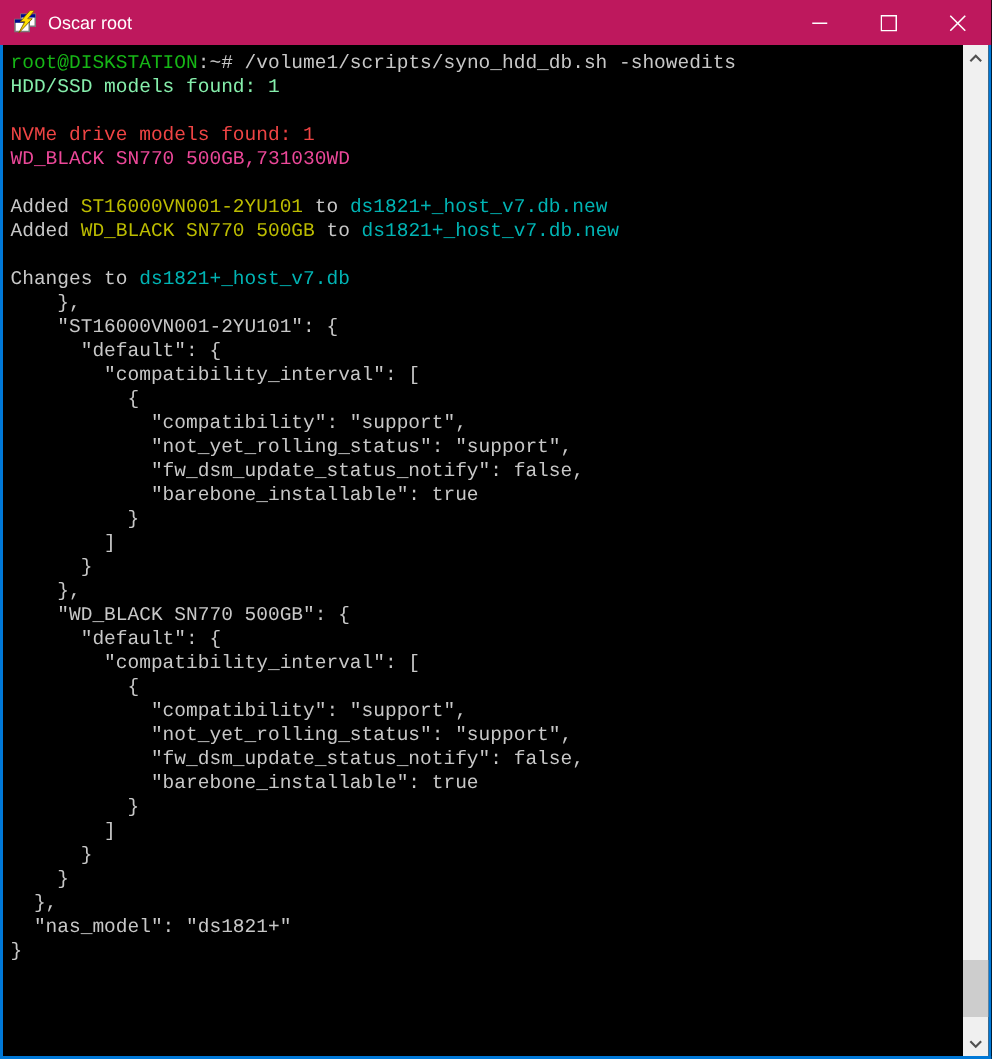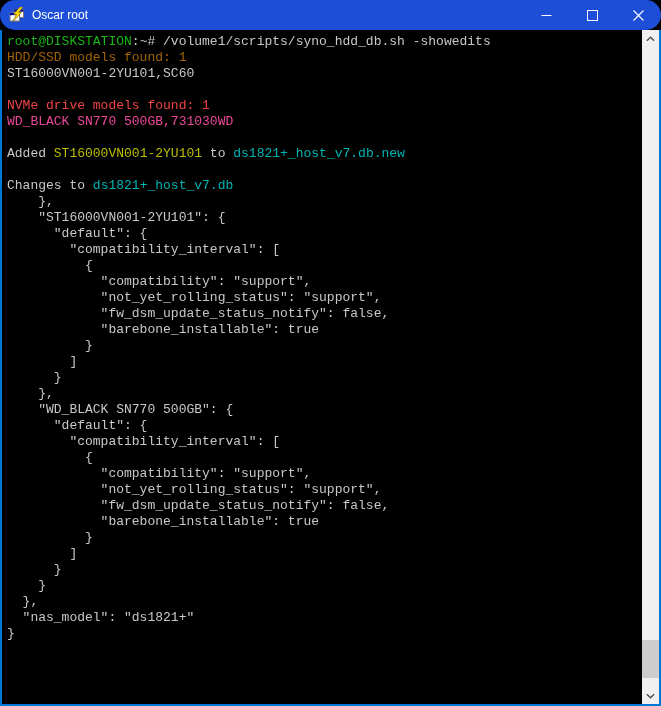--- a/index.html
+++ b/index.html
@@ -33,21 +33,21 @@
   .sb-up { top:0; }
   .sb-down { bottom:0; }
   .sb-thumb { position:absolute; left:0; top:610px; width:17px; height:38px;
               background:#cdcdcd; }
 </style>
 </head>
 <body>
 
 <div class="window">
 
-  <div class="titlebar" style="background: #1d4ed8; border-radius: 15px;">
+  <div class="titlebar" style="background: #be185d;">
     <svg class="app-icon" viewBox="0 0 16 16">
       <rect x="5" y="2.5" width="9.5" height="8" fill="#ffffff" stroke="#7a7a7a" stroke-width="1"></rect>
       <rect x="5" y="2.5" width="9.5" height="2.2" fill="#000a8c"></rect>
       <rect x="1" y="6" width="9.5" height="8" fill="#ffffff" stroke="#7a7a7a" stroke-width="1"></rect>
       <rect x="1" y="6" width="9.5" height="2.2" fill="#000a8c"></rect>
       <polygon points="11,0 4.5,7.5 7.5,7.5 3.5,15 12.5,5.5 9.5,5.5 14,0" fill="#ffe000" stroke="#7a5c00" stroke-width="0.6"></polygon>
     </svg>
     <span class="title-text">Oscar root</span>
     <div class="caption-buttons">
       <div class="cap-btn">
@@ -65,27 +65,27 @@
           <line x1="0.5" y1="0.5" x2="10.5" y2="10.5" stroke="#ffffff" stroke-width="1.1"></line>
           <line x1="10.5" y1="0.5" x2="0.5" y2="10.5" stroke="#ffffff" stroke-width="1.1"></line>
         </svg>
       </div>
     </div>
   </div>
 
   <div class="body" style="border-color: rgb(0, 120, 215);">
     <div class="terminal">
         <div class="term-line"><span style="color: rgb(22, 182, 22);">root@DISKSTATION</span><span style="color: rgb(200, 200, 200);">:~# /volume1/scripts/syno_hdd_db.sh -showedits</span></div>
-        <div class="term-line"><span style="color: #a16207;">HDD/SSD models found: 1</span></div>
-        <div class="term-line"><span style="color: rgb(200, 200, 200);">ST16000VN001-2YU101,SC60</span></div>
+        <div class="term-line"><span style="color: #86efac;">HDD/SSD models found: 1</span></div>
         <div class="term-line"></div>
         <div class="term-line"><span style="color: #ef4444;">NVMe drive models found: 1</span></div>
         <div class="term-line"><span style="color: #ec4899;">WD_BLACK SN770 500GB,731030WD</span></div>
         <div class="term-line"></div>
         <div class="term-line"><span style="color: rgb(200, 200, 200);">Added </span><span style="color: rgb(188, 188, 0);">ST16000VN001-2YU101</span><span style="color: rgb(200, 200, 200);"> to </span><span style="color: rgb(0, 180, 180);">ds1821+_host_v7.db.new</span></div>
+        <div class="term-line"><span style="color: rgb(200, 200, 200);">Added </span><span style="color: rgb(188, 188, 0);">WD_BLACK SN770 500GB</span><span style="color: rgb(200, 200, 200);"> to </span><span style="color: rgb(0, 180, 180);">ds1821+_host_v7.db.new</span></div>
         <div class="term-line"></div>
         <div class="term-line"><span style="color: rgb(200, 200, 200);">Changes to </span><span style="color: rgb(0, 180, 180);">ds1821+_host_v7.db</span></div>
         <div class="term-line"><span style="color: rgb(200, 200, 200);">    },</span></div>
         <div class="term-line"><span style="color: rgb(200, 200, 200);">    "ST16000VN001-2YU101": {</span></div>
         <div class="term-line"><span style="color: rgb(200, 200, 200);">      "default": {</span></div>
         <div class="term-line"><span style="color: rgb(200, 200, 200);">        "compatibility_interval": [</span></div>
         <div class="term-line"><span style="color: rgb(200, 200, 200);">          {</span></div>
         <div class="term-line"><span style="color: rgb(200, 200, 200);">            "compatibility": "support",</span></div>
         <div class="term-line"><span style="color: rgb(200, 200, 200);">            "not_yet_rolling_status": "support",</span></div>
         <div class="term-line"><span style="color: rgb(200, 200, 200);">            "fw_dsm_update_status_notify": false,</span></div>

